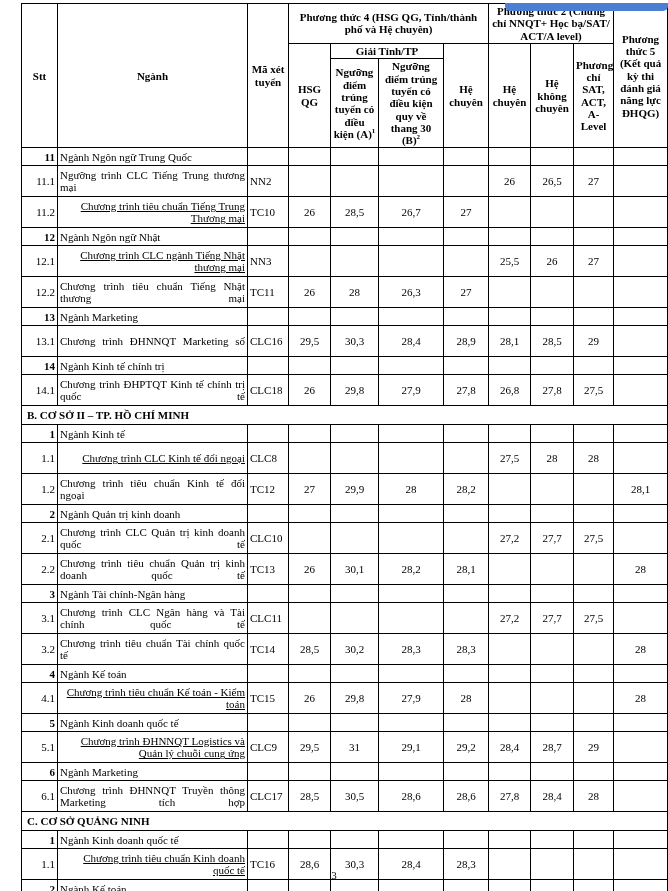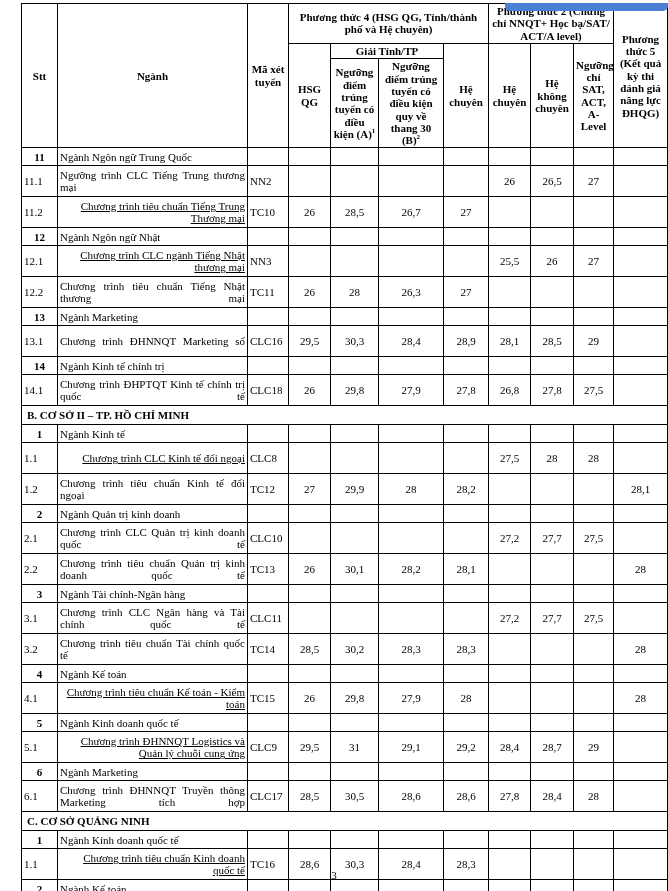--- a/index.html
+++ b/index.html
@@ -81,25 +81,25 @@
   col.c-a       { width: 48px; }
   col.c-b       { width: 65px; }
   col.c-he1     { width: 45px; }
   col.c-he2     { width: 42px; }
   col.c-khong   { width: 43px; }
   col.c-cc      { width: 40px; }
   col.c-pt5     { width: 54px; }
 
   
   td.stt {
-    text-align: left;
+    text-align: right;
     font-size: 10.5px;
   }
   td.stt-group {
-    text-align: center;
+    text-align: right;
     font-weight: bold;
     font-size: 11px;
     font-family: Liberation Serif, serif;
   }
   td.nganh {
     text-align: justify;
     text-align-last: justify;
     font-size: 11px;
     padding-left: 4px;
     padding-right: 4px;
@@ -183,21 +183,21 @@
         <th class="hd" colspan="4">Phương thức 4 (HSG QG, Tỉnh/thành phố và Hệ chuyên)</th>
         <th class="hd" colspan="3">Phương thức 2 (Chứng chỉ NNQT+ Học bạ/SAT/ ACT/A level)</th>
         <th class="hd-mid" rowspan="4">Phương thức 5 (Kết quả kỳ thi đánh giá năng lực ĐHQG)</th>
       </tr>
       <tr>
         <th class="hd" rowspan="3">HSG QG</th>
         <th class="hd" colspan="2">Giải Tỉnh/TP</th>
         <th class="hd" rowspan="3">Hệ chuyên</th>
         <th class="hd" rowspan="3">Hệ chuyên</th>
         <th class="hd" rowspan="3">Hệ không chuyên</th>
-        <th class="hd-mid" rowspan="3">Ngưỡng chỉ SAT, ACT, A-Level</th>
+        <th class="hd-mid" rowspan="3">Phương chỉ SAT, ACT, A-Level</th>
       </tr>
       <tr>
         <th class="hd-small" rowspan="2"><span>Ngưỡng điểm trúng tuyển có điều kiện (A)</span><span class="sup">1</span></th>
         <th class="hd-small" rowspan="2"><span>Ngưỡng điểm trúng tuyển có điều kiện quy về thang 30 (B)</span><span class="sup">2</span></th>
       </tr>
       <tr></tr>
     </thead>
     <tbody id="tbody">
         <tr class="grouprow">
           <td class="stt-group">11</td>

